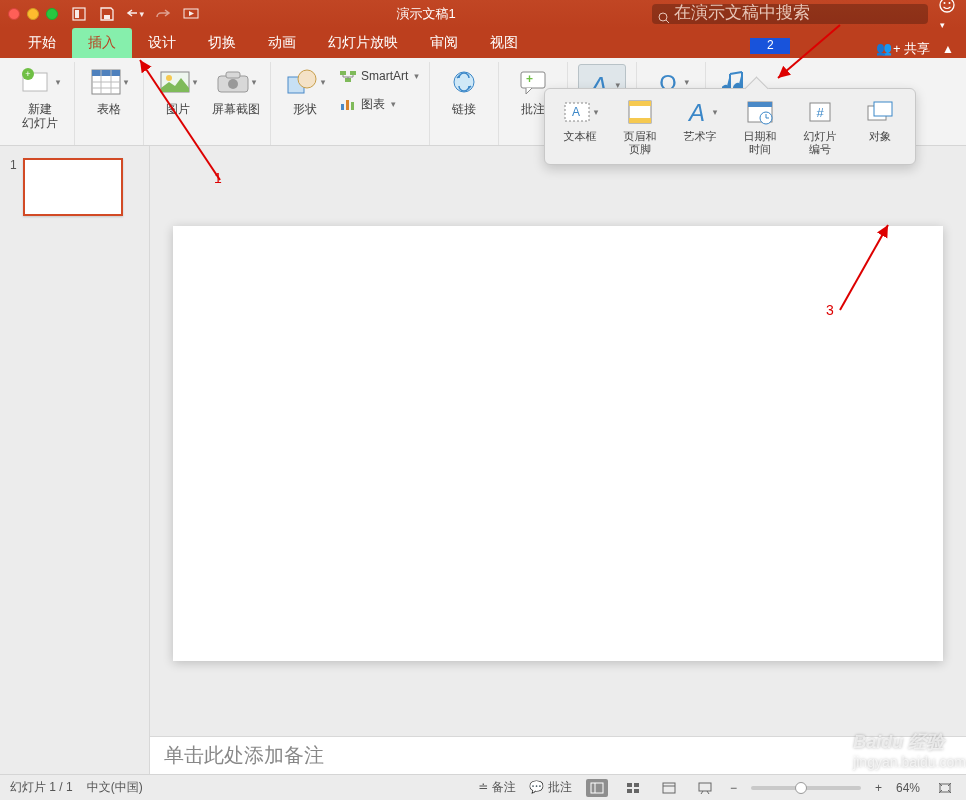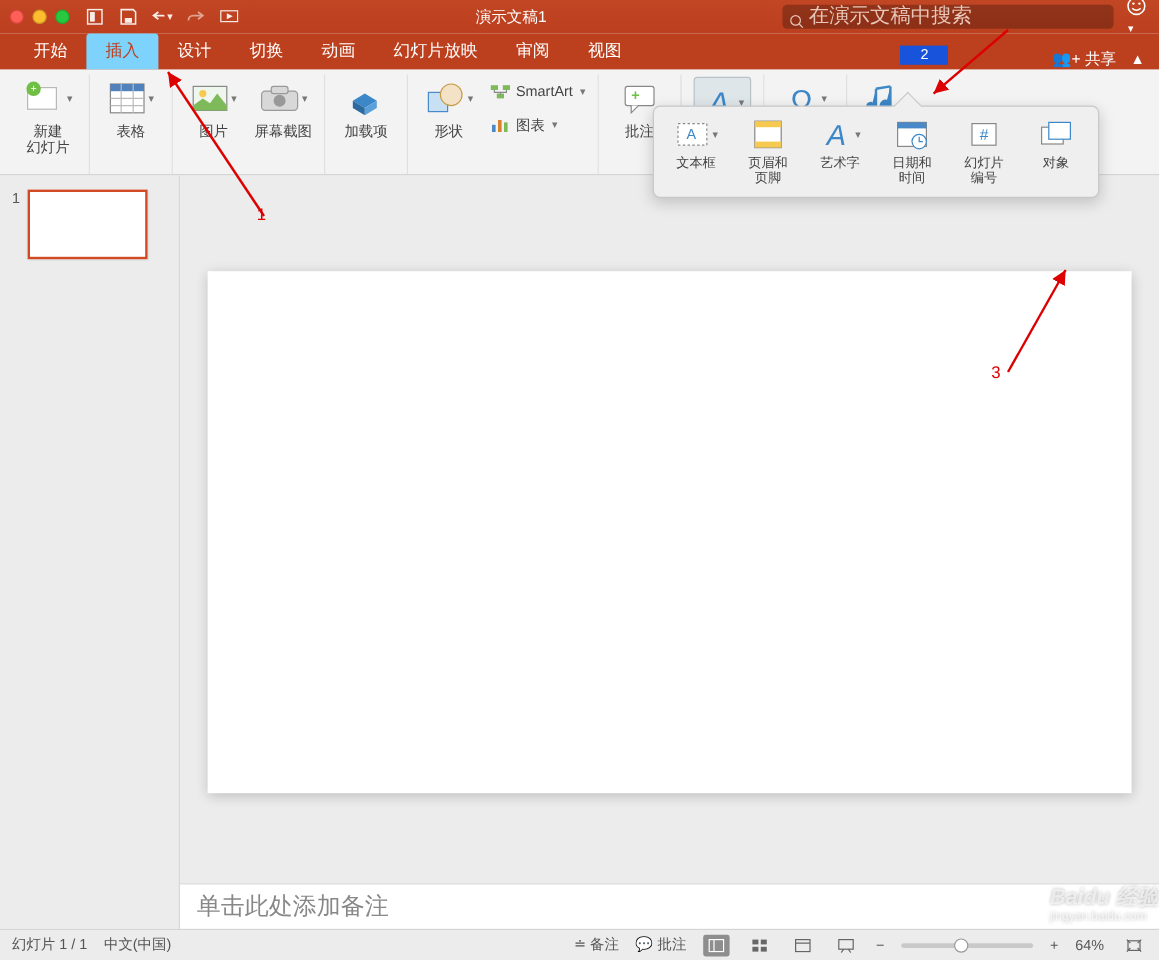--- a/index.html
+++ b/index.html
@@ -8,21 +8,21 @@
   .traffic { display:flex; gap:7px; margin-right:12px;}
   .tl { width:12px; height:12px; border-radius:50%; }
   .tl.red{background:#ff5f57;border:1px solid #d4433c;} .tl.yw{background:#febc2e; border:1px solid #ce9b24;} .tl.gr{background:#28c840;border:1px solid #1eaa31;}
   .qat { display:flex; gap:10px; align-items:center;}
   .qat .ic { width:18px; height:18px; display:flex;align-items:center;justify-content:center; opacity:.9; color:#fff;}
   .title-center{ flex:1; text-align:center; font-size:13px; color:#fff;}
   .search-box { width:276px; height:20px; background:rgba(0,0,0,.25); border-radius:4px; display:flex; align-items:flex-end; padding:0 6px; font-size:17px; color:#e8c6b8; gap:4px;}
   .smile{ margin-left:10px; width:20px;}
   .tabs { height:30px; background:#bc3f1e; display:flex; align-items:flex-end; padding-left:12px; color:#fff; font-size:14px;}
   .tab { padding:6px 16px; cursor:pointer;}
-  .tab.active { background:#7dd3fc; color:#b93f1f; border-radius:3px 3px 0 0;}
+  .tab.active { background:#86efac; color:#b93f1f; border-radius:3px 3px 0 0;}
   .share-area { margin-left:auto; display:flex; align-items:center; gap:12px; padding-right:12px; color:#fff; font-size:13px;}
   .share-area .chev{ font-size:12px;}
   .ribbon { height:88px; background:#f3f3f3; border-bottom:1px solid #d5d5d5; display:flex; padding:4px 6px 0 6px; position:relative;}
   .rgroup { display:flex; flex-direction:column; align-items:center; justify-content:flex-start; padding:2px 10px 2px 10px; border-right:1px solid #e0e0e0;}
   .rgroup:last-child{border-right:none;}
   .rrow{ display:flex; gap:10px; align-items:flex-start;}
   .rbtn{ display:flex; flex-direction:column; align-items:center; justify-content:flex-start; min-width:48px; cursor:pointer; font-size:12px; color:#444; gap:2px;}
   .rbtn .ico{ height:36px; display:flex; align-items:center; justify-content:center; }
   .rbtn .lbl{ line-height:14px; text-align:center;}
   .rbtn.small{ flex-direction:row; min-width:auto; height:24px; gap:4px; font-size:12px;}
@@ -50,21 +50,21 @@
   .status .spacer{flex:1;}
   .status .vbtn{ width:22px; height:18px; display:flex; align-items:center; justify-content:center; cursor:pointer; color:#666;}
   .status .vbtn.active{ background:#8e8e8e; color:#fff; border-radius:2px;}
   .zslider{ width:110px; height:4px; background:#c9c9c9; border-radius:2px; position:relative;}
   .zslider .knob{ position:absolute; left:40%; top:-4px; width:12px;height:12px; background:#fff; border:1px solid #999; border-radius:50%;}
   
   .arrow { position:absolute; pointer-events:none; z-index:50;}
   .annolabel{ position:absolute; color:#d00; font-size:14px; font-weight:500; z-index:51;}
   .bluebox{ position:absolute; width:40px; height:16px; background:#1853db; z-index:51;}
   .watermark{ position:absolute; right:0; bottom:30px; font-size:18px; color:rgba(255,255,255,.6); font-style:italic; font-weight:bold; text-shadow:0 0 3px rgba(0,0,0,.3); z-index:5;}
-  .watermark small{display:block; font-size:10px; font-weight:normal; font-style:normal;}
+  .watermark small{display:block; font-size:14px; font-weight:normal; font-style:normal;}
   svg{display:block;}
 </style>
 </head>
 <body>
 
 <div class="titlebar">
   <div class="traffic">
     <div class="tl red"></div>
     <div class="tl yw"></div>
     <div class="tl gr"></div>
@@ -182,32 +182,20 @@
               <rect x="10" y="4" width="14" height="6" rx="2" fill="#d8d8d8" stroke="#999"></rect>
               <circle cx="17" cy="16" r="5" fill="#999"></circle>
             </svg>
             <span class="dd">▾</span>
           </div>
         <div class="lbl">屏幕截图</div>
       </div>
     </div>
   </div>
   <div class="rgroup">
-    <div class="rbtn">
-      <div class="ico">
-          <svg width="30" height="28">
-            <path d="M4 16 l10 -6 10 6 -10 6 z" fill="#3b87c8"></path>
-            <path d="M4 16 l10 6 v6 l-10 -6 z" fill="#2d6aa0"></path>
-            <path d="M24 16 l-10 6 v6 l10 -6 z" fill="#5aa0da"></path>
-          </svg>
-        </div>
-      <div class="lbl">加载项</div>
-    </div>
-  </div>
-  <div class="rgroup">
     <div class="rrow">
       <div class="rbtn">
         <div class="ico">
             <svg width="34" height="30">
               <rect x="3" y="10" width="16" height="16" fill="#c7e0f4" stroke="#4a89c7"></rect>
               <circle cx="22" cy="12" r="9" fill="#f4e2c7" stroke="#c79e4a"></circle>
             </svg>
             <span class="dd">▾</span>
           </div>
         <div class="lbl">形状</div>
@@ -232,20 +220,31 @@
           <span>图表</span>
             <span class="dd">▾</span>
         </div>
       </div>
     </div>
   </div>
   <div class="rgroup">
     <div class="rbtn">
       <div class="ico">
           <svg width="30" height="28">
+            <circle cx="15" cy="14" r="10" fill="#cfe8f7" stroke="#3b87c8"></circle>
+            <path d="M10 10 a5 5 0 0 1 10 0 M10 18 a5 5 0 0 0 10 0 M8 10 l4 -4 M22 18 l-4 4" stroke="#3b87c8" fill="none" stroke-width="1.5"></path>
+          </svg>
+        </div>
+      <div class="lbl">链接</div>
+    </div>
+  </div>
+  <div class="rgroup">
+    <div class="rbtn">
+      <div class="ico">
+          <svg width="30" height="28">
             <rect x="3" y="4" width="24" height="16" rx="2" fill="#fff" stroke="#888"></rect>
             <path d="M8 20 l0 6 6 -6" fill="#fff" stroke="#888"></path>
             <text x="8" y="15" font-size="12" fill="#6fbf44" font-weight="bold">+</text>
           </svg>
         </div>
       <div class="lbl">批注</div>
     </div>
   </div>
   <div class="rgroup">
     <div class="rbtn hilite">

